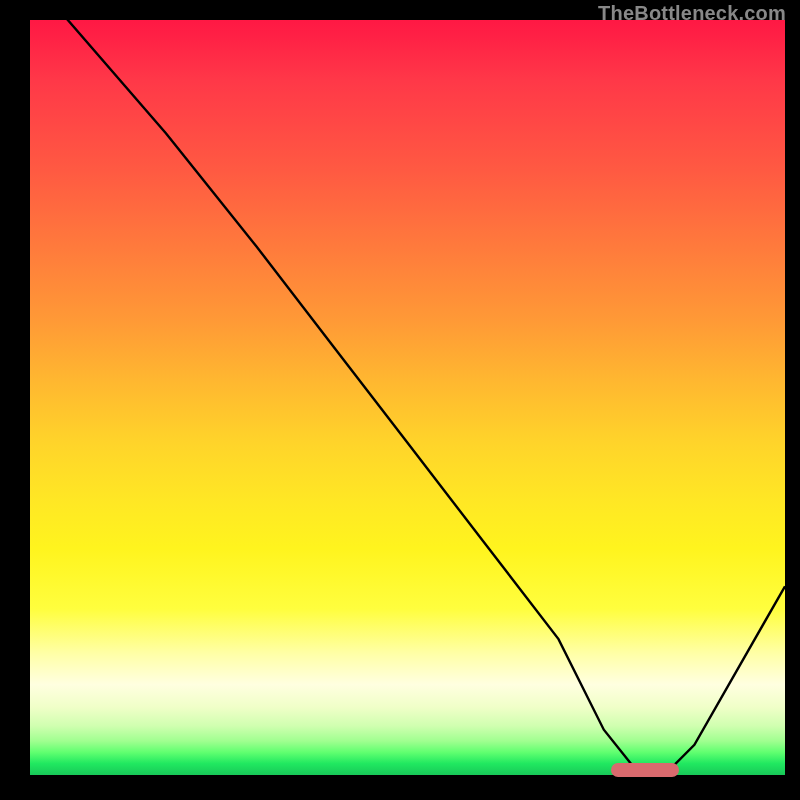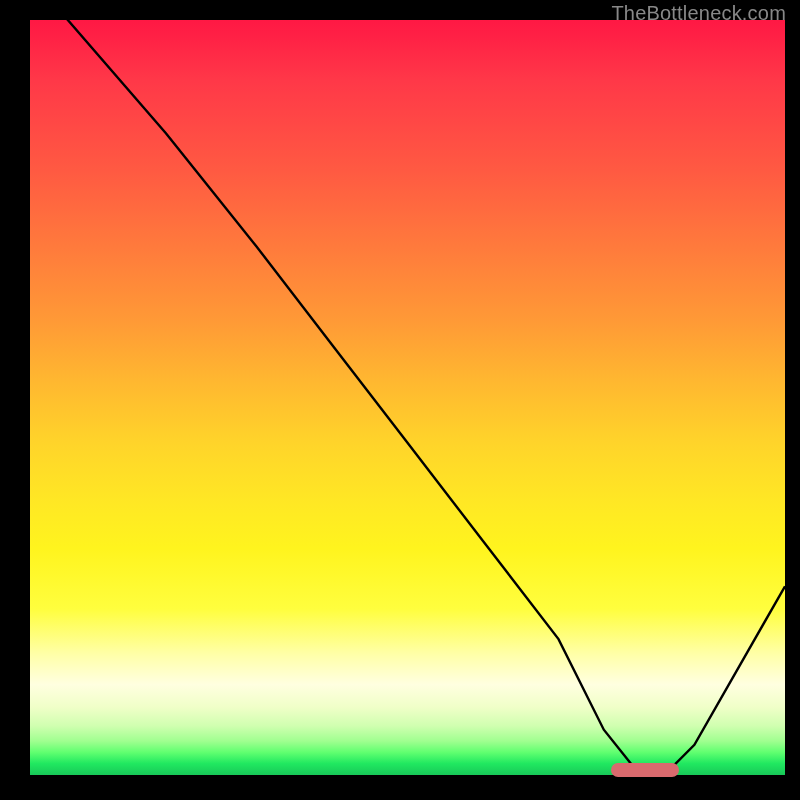--- a/index.html
+++ b/index.html
@@ -43,21 +43,21 @@
       #20e860 98.5%,
       #18c858 100%
     );
   }
   .watermark {
     position: absolute;
     top: 2px;
     right: 14px;
     color: #888;
     font-size: 20px;
-    font-weight: normal;
+    font-weight: bold;
     letter-spacing: 0.2px;
   }
   .curve {
     position: absolute;
     left: 30px;
     top: 20px;
     width: 755px;
     height: 755px;
     pointer-events: none;
   }

